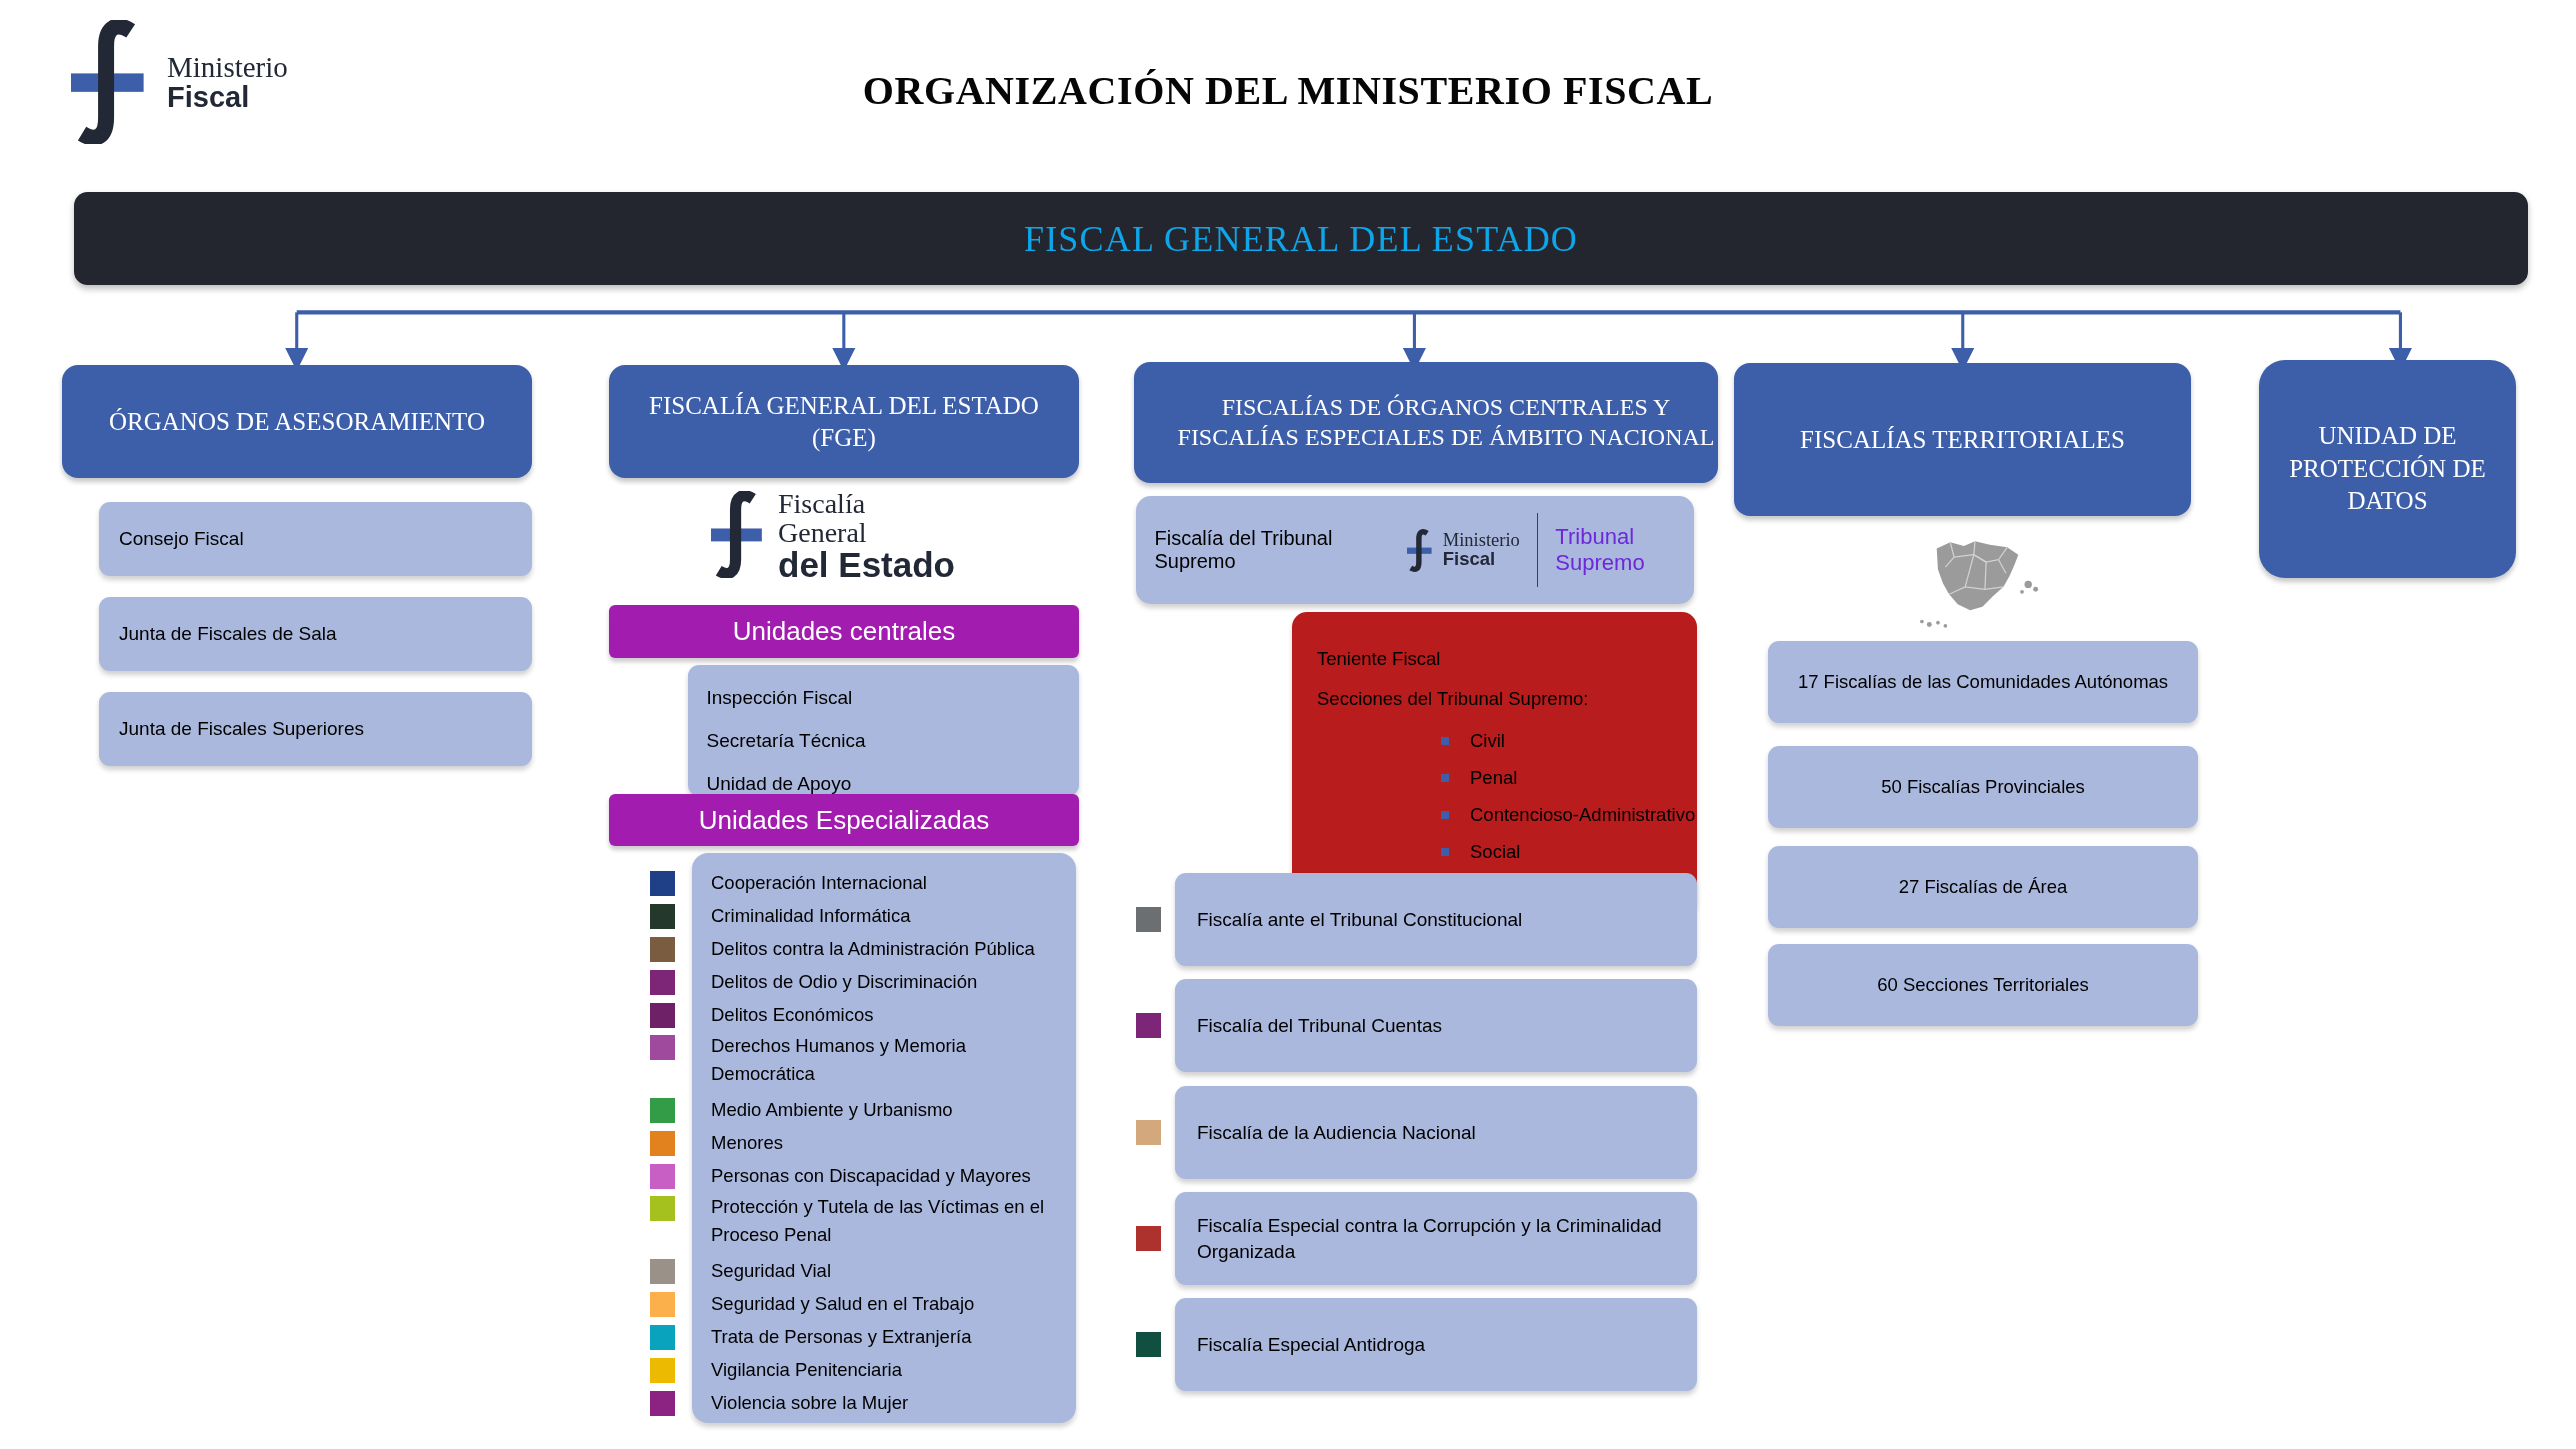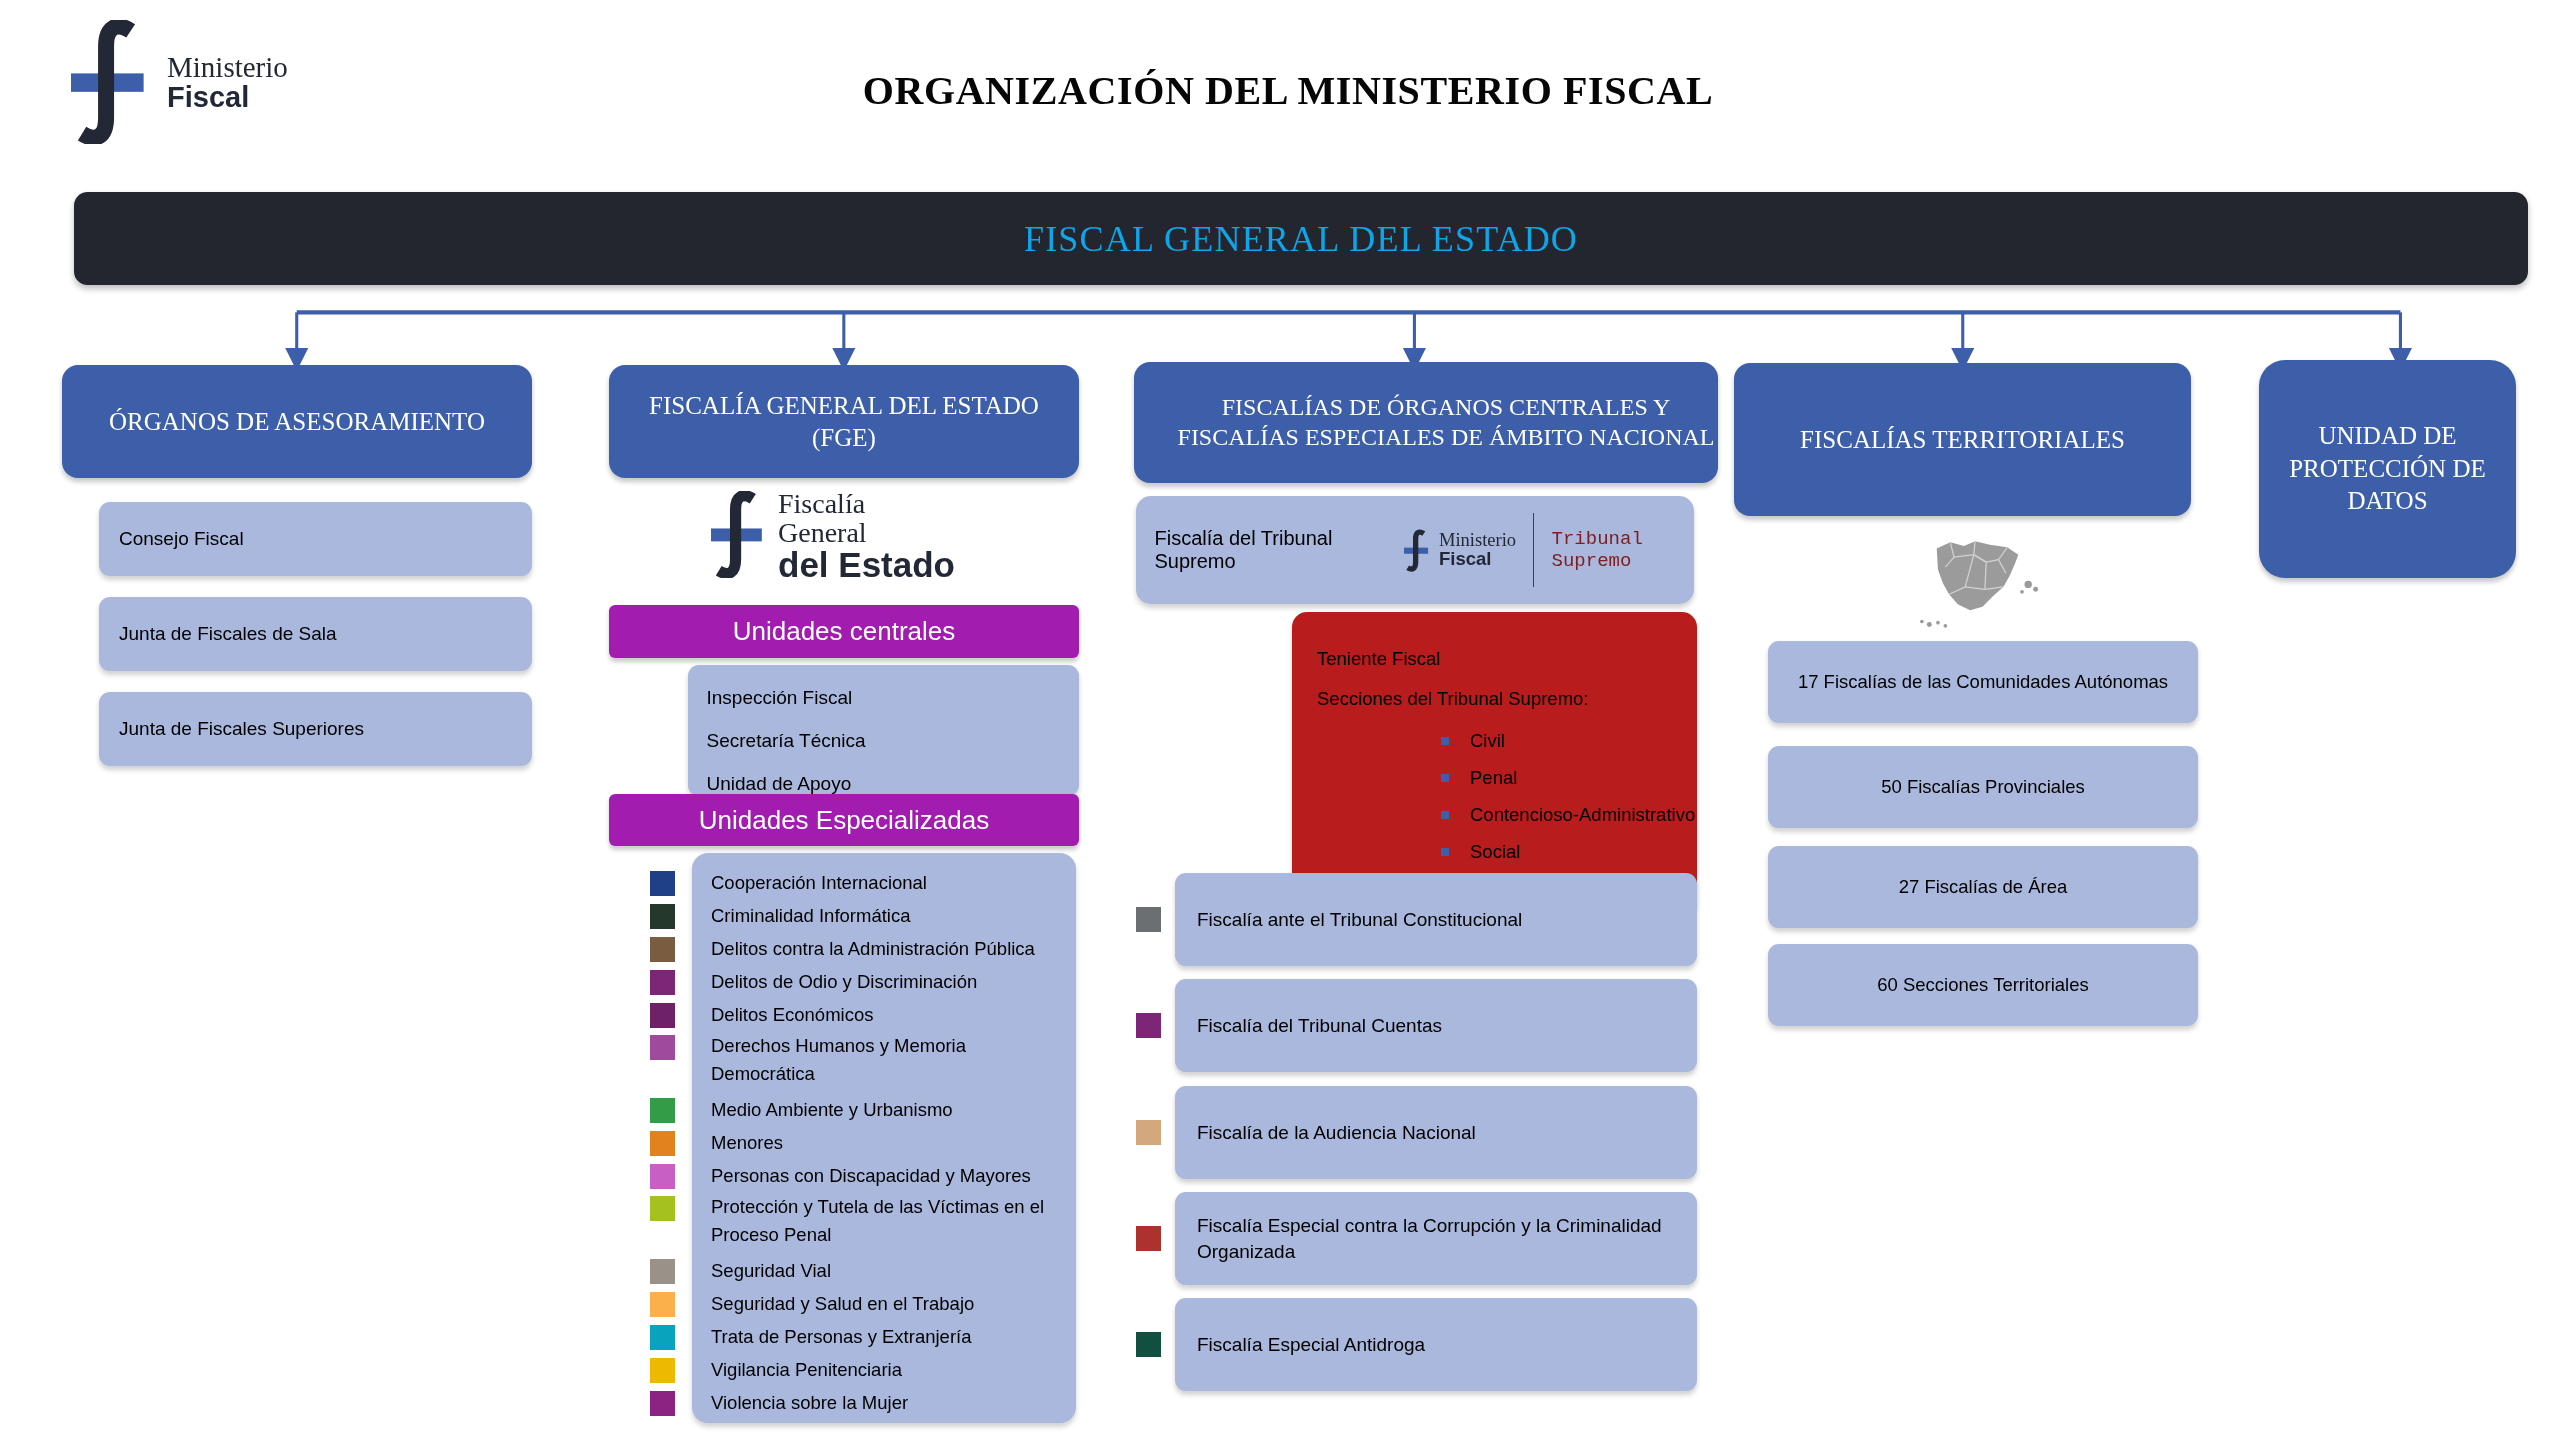--- a/index.html
+++ b/index.html
@@ -60,21 +60,21 @@
 
   
   .c3-head{left:1134px;top:362px;width:544px;height:121px;font-size:24px;line-height:1.22;padding-left:40px;}
   .ts-box{left:1136px;top:496px;width:558px;height:108px;border-radius:15px;padding-left:18.5px;box-sizing:border-box;}
   .ts-box .ts-label{font-size:20px;}
   .ts-logo{display:flex;align-items:center;margin-left:22px;}
   .ts-logo .bt{line-height:1.02;margin-left:8.7px;}
   .ts-logo .bt .l1{font-family:"Liberation Serif",serif;font-size:18.5px;color:#232836;}
   .ts-logo .bt .l2{font-family:"Liberation Sans",sans-serif;font-weight:bold;font-size:18.5px;color:#232836;}
   .ts-logo .vrule{width:1.2px;height:74px;background:#3a3f4c;margin:0 17.3px;}
-  .ts-logo .org{font-family:Liberation Mono, monospace;font-size:19px;color:#7f1d1d;}
+  .ts-logo .org{font-family:Liberation Sans, sans-serif;font-size:22px;color:#6d28d9;}
   .ten-box{left:1292px;top:612px;width:405px;height:303px;background:#b91c1c;border-radius:15px;
     box-shadow:0 3.7px 5px rgba(0,0,0,.15);padding:27px 0 0 25px;box-sizing:border-box;font-size:18.5px;}
   .ten-box .t-line{line-height:40px;}
   .ten-bullets{margin-top:3.7px;}
   .ten-bullet{display:flex;align-items:center;height:37px;padding-left:124px;}
   .ten-bullet .bsq{width:8px;height:8px;background:#3d5fa9;margin-right:21px;flex:0 0 auto;}
   .c3-item-sq{left:1136px;width:25px;height:25px;}
   .c3-item{left:1175px;width:522px;height:93px;font-size:19px;padding-left:22px;box-sizing:border-box;line-height:1.35;}
 
   

